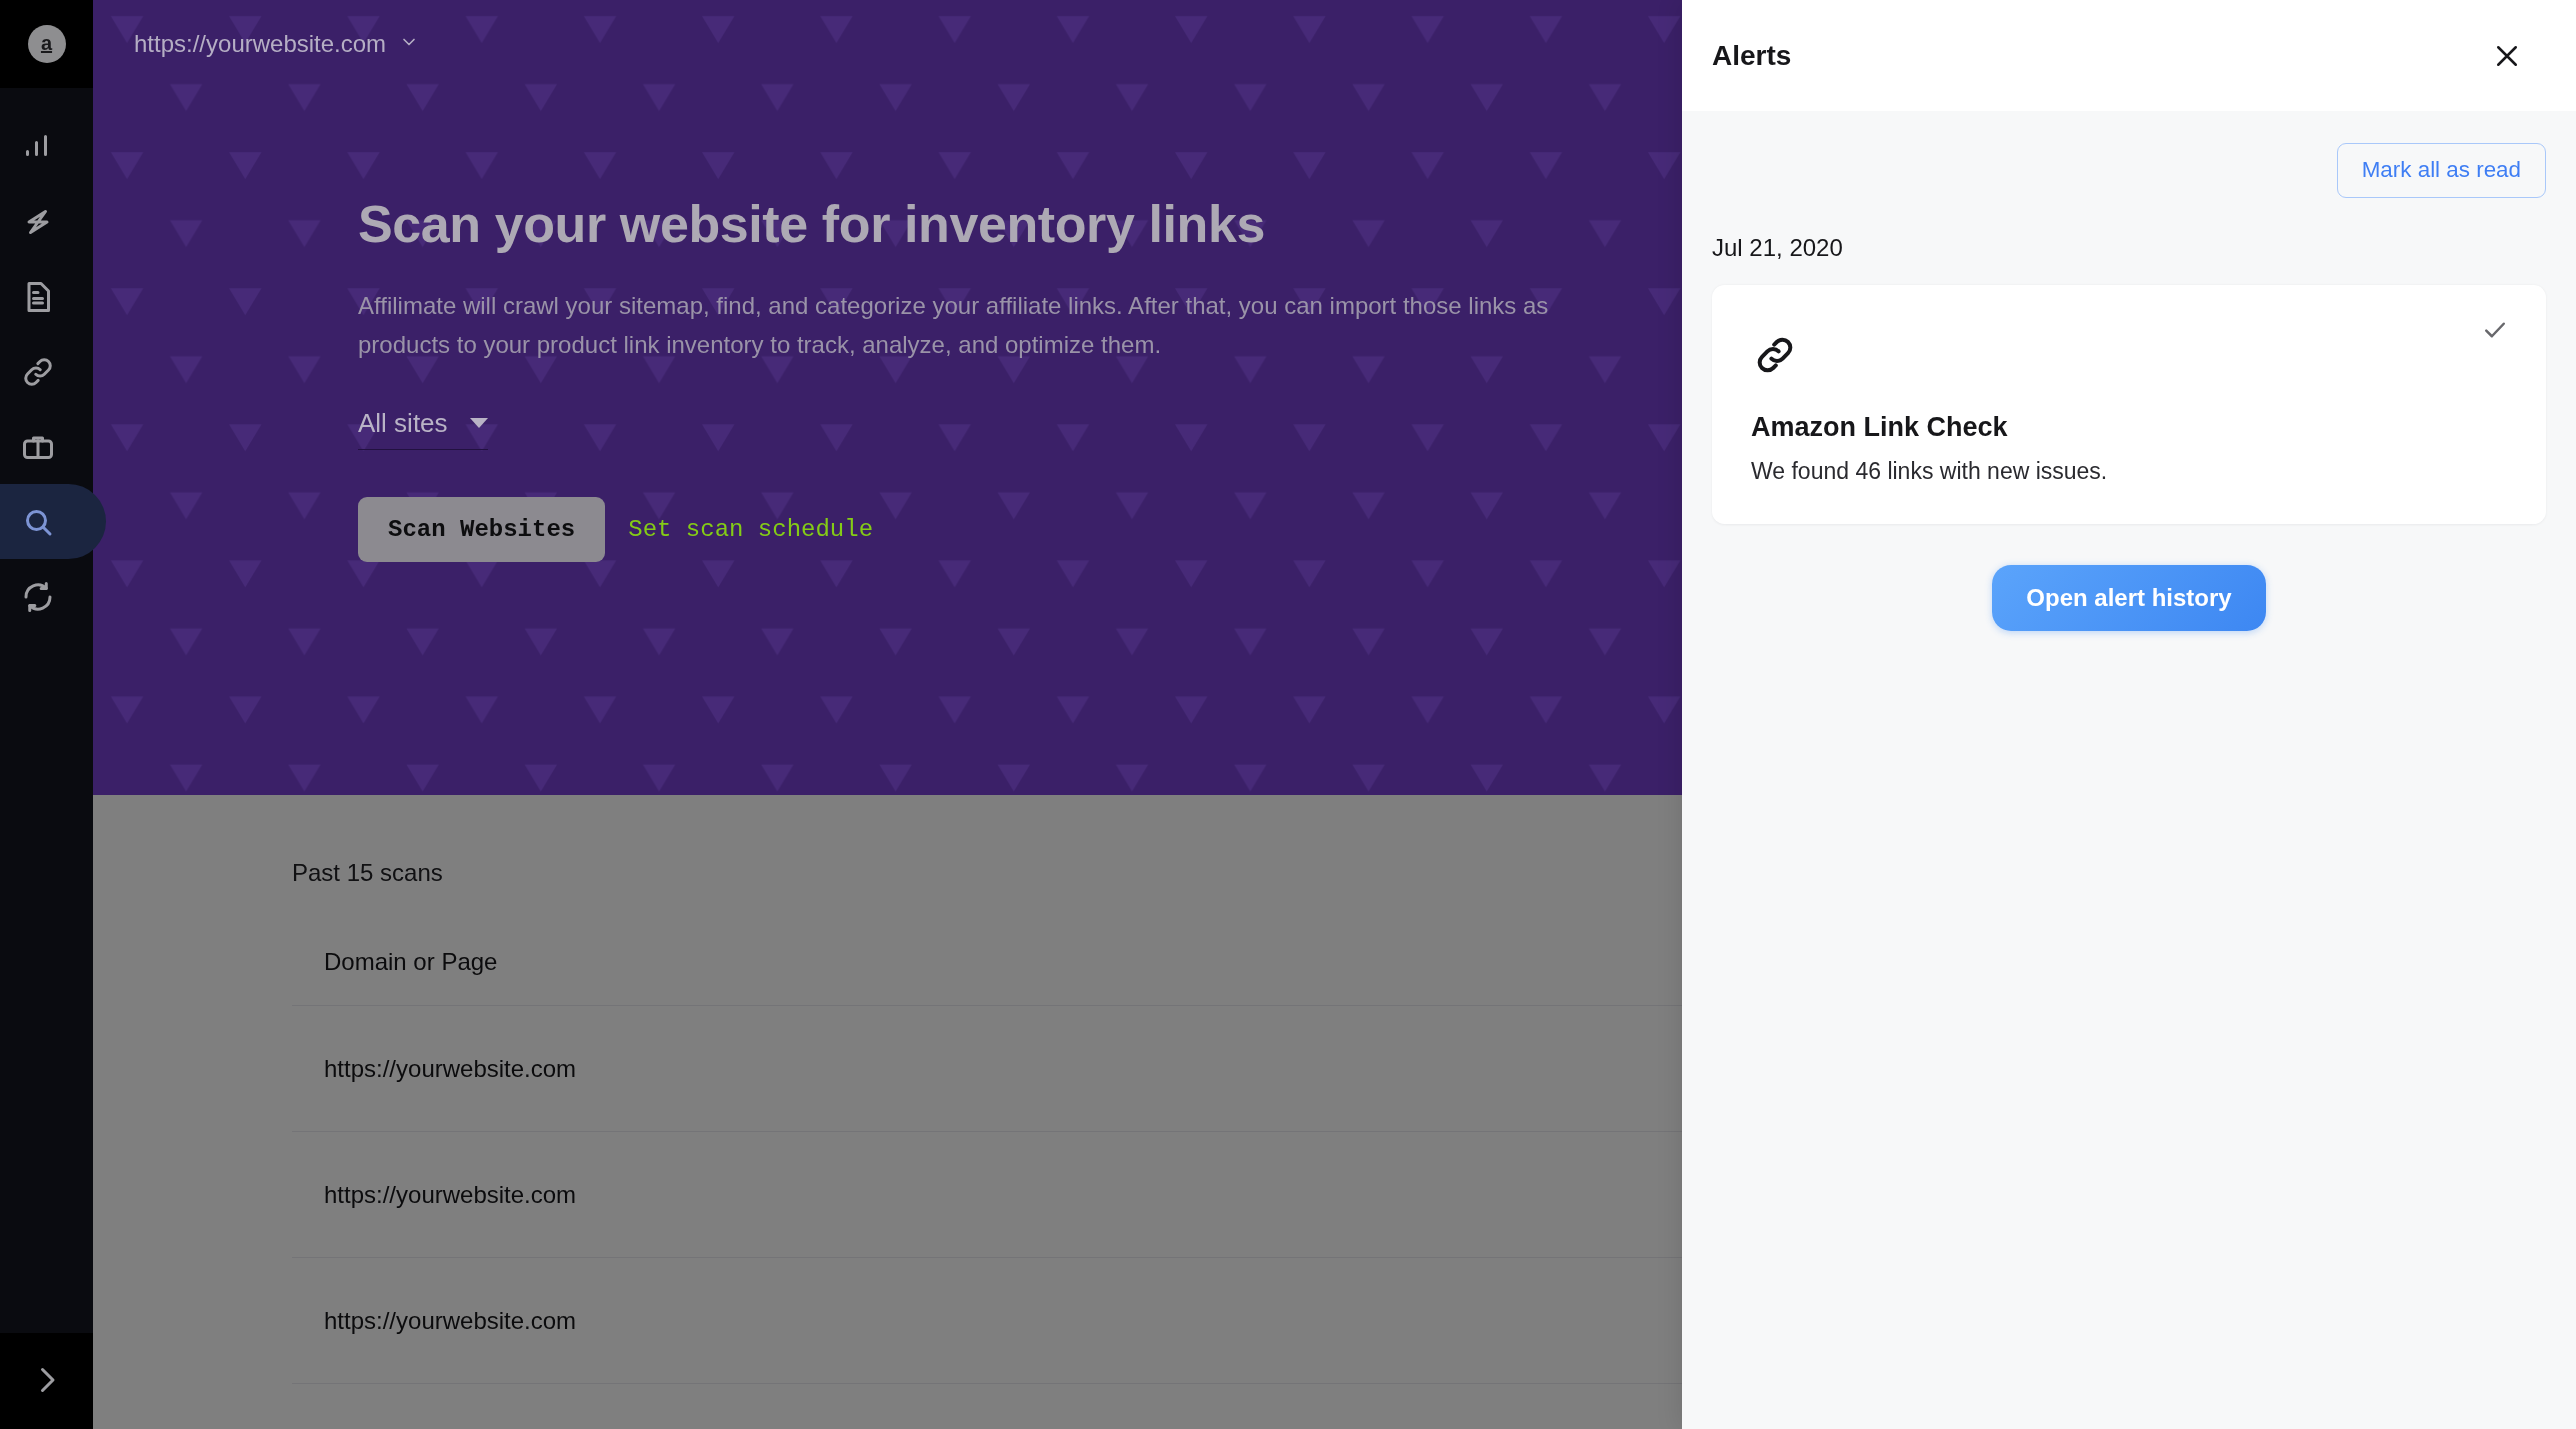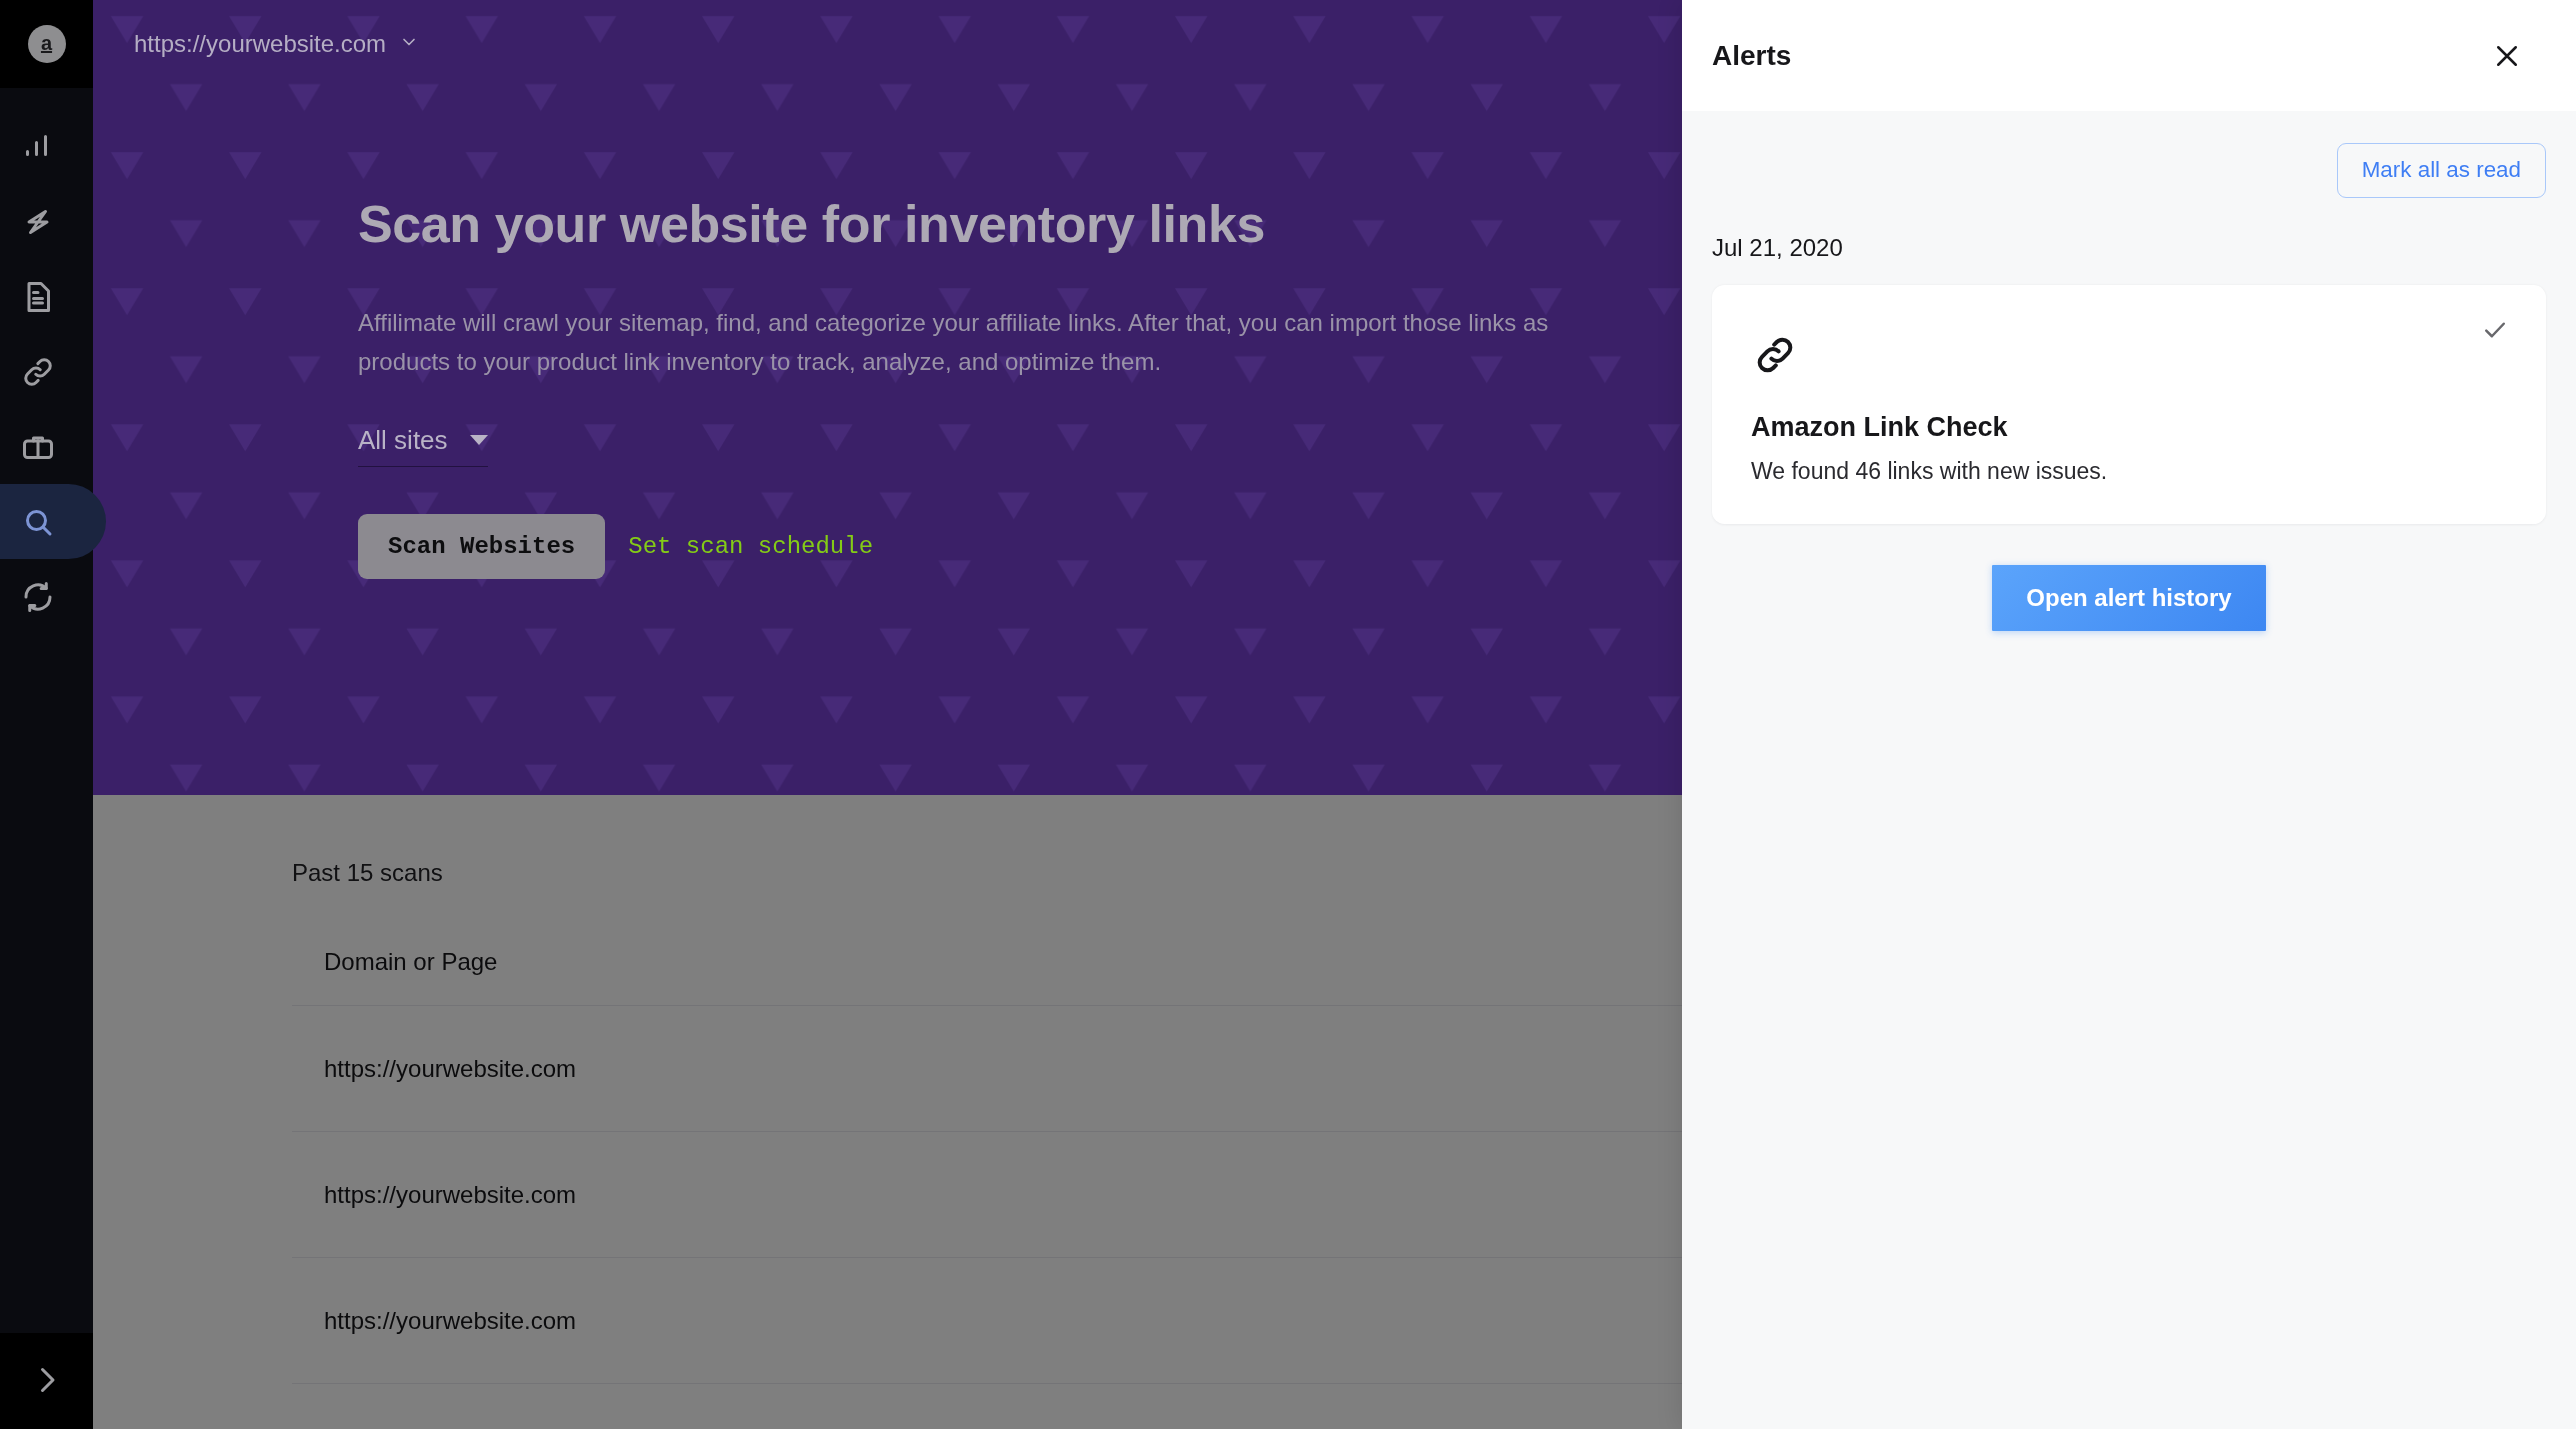--- a/index.html
+++ b/index.html
@@ -124,21 +124,21 @@
     width: 1344px;
   }
   .hero-title {
     color: #ada9b4;
     font-size: 52px;
     font-weight: 600;
     letter-spacing: -0.4px;
     line-height: 1.15;
   }
   .hero-sub {
-    margin-top: 49px;
+    margin-top: 32px;
     color: #9a93a8;
     font-size: 24px;
     line-height: 1.62;
     max-width: 1254px;
   }
 
   .sites-dropdown {
     margin-top: 43px;
     display: inline-flex;
     align-items: center;
@@ -322,21 +322,21 @@
   }
   .history-row {
     margin-top: 41px;
     display: flex;
     justify-content: center;
   }
   .btn-history {
     background: linear-gradient(135deg, #5ba4fb 0%, #3d87f2 100%);
     color: #ffffff;
     border: none;
-    border-radius: 1px;
+    border-radius: 19px;
     font-size: 24px;
     font-weight: 700;
     padding: 19px 34px;
     font-family: inherit;
     cursor: pointer;
     box-shadow: 0 1.8px 7.2px rgba(61,135,242,0.30);
   }
 </style>
 </head>
 <body>

